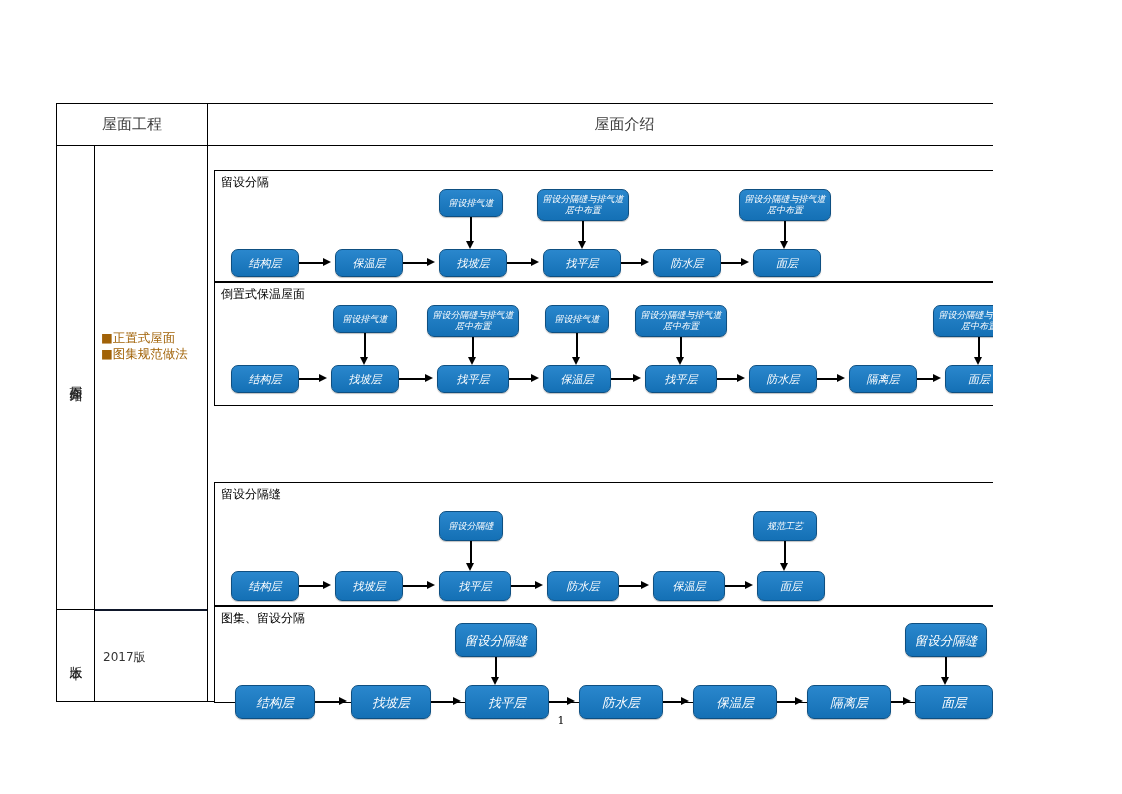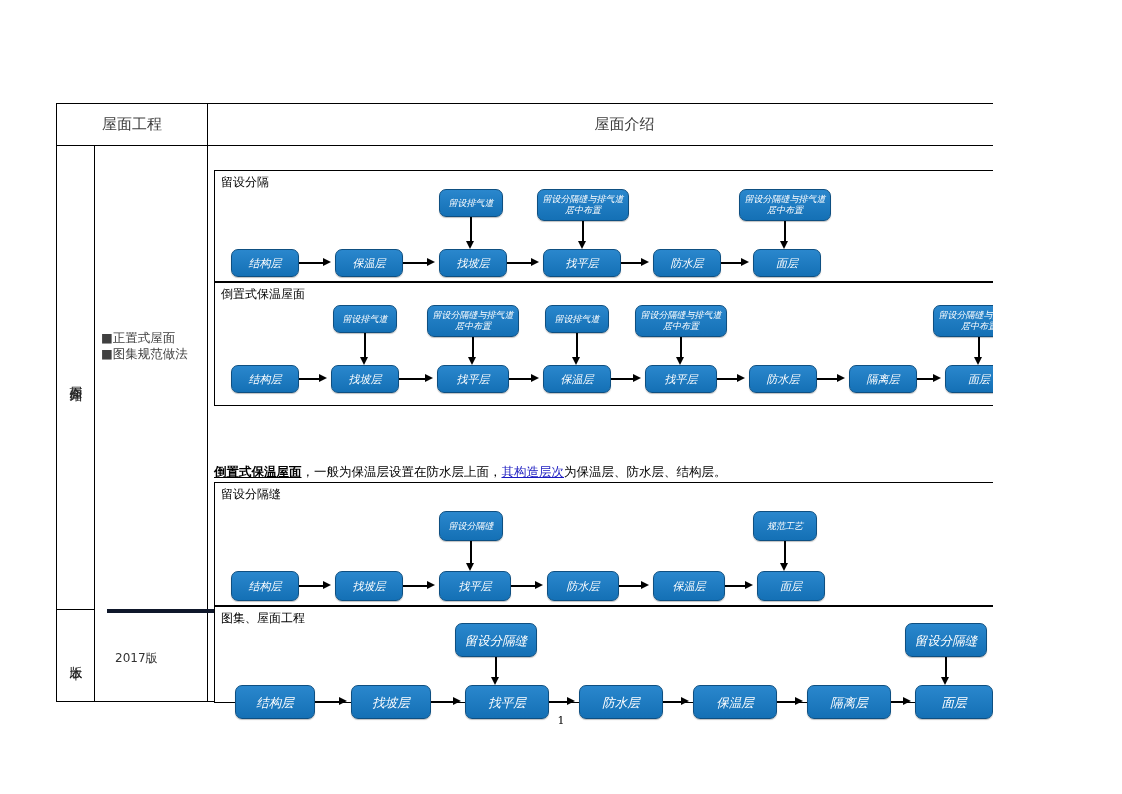--- a/index.html
+++ b/index.html
@@ -68,29 +68,29 @@
   .cellA-2 { top: 463px; height: 94px; border-top: 1px solid #000; }
 
   
   .colB {
     position: absolute; left: 38px; top: 42px;
     width: 113px; bottom: 0;
     border-right: 1px solid #000;
   }
   .colB-1 { position: absolute; top: 0; left: 0; width: 100%; height: 463px; }
   .colB-2 {
-    position: absolute; top: 463px; left: 12px; width: 100%; height: 94px;
-    border-top: 4px solid #0f172a;
+    position: absolute; top: 463px; left: 0; width: 100%; height: 94px;
+    border-top: 2px solid #0f172a;
     display: flex; align-items: center;
     padding-left: 8px;
     text-align: center;
   }
   .bullets {
     position: absolute; left: 6px; top: 184px;
-    font-size: 12.5px; line-height: 16px; color: #404040;
+    font-size: 12.5px; line-height: 16px; color: #a16207;
     white-space: nowrap;
   }
   .bullets div { letter-spacing: 0px; }
   .version-txt { font-size: 12px; color: #333; }
 
   
   .colC {
     position: absolute; left: 151px; top: 42px;
     right: 0; bottom: 0;
   }
@@ -200,23 +200,20 @@
         </div>
       </div>
       <div class="colB-2">
         <span class="version-txt">2017版</span>
       </div>
     </div>
 
     <div class="colC">
 
 
-      <div class="intro intro-2">
-        <b>倒置式保温屋面</b><span>，一般为保温层设置在防水层上面，</span><span class="lnk">其构造层次</span><span>为保温层、防水层、结构层。</span>
-      </div>
 
       <div class="panel p1">
         <div class="panel-label">留设分隔</div>
         <div class="flow">
 
           <div class="node note" style="left:224px;top:18px;width:64px;height:28px;">留设排气道</div>
           <div class="node note" style="left:322px;top:18px;width:92px;height:32px;">留设分隔缝与排气道居中布置</div>
           <div class="node note" style="left:524px;top:18px;width:92px;height:32px;">留设分隔缝与排气道居中布置</div>
 
           <div class="varrow" style="left:255px;top:46px;height:26px;"></div>
@@ -330,21 +327,21 @@
         </div>
       </div>
 
       <div class="panel p3note">
         <div class="note-body">
           <p>（1）在保温层用粘接在防水层上，直接施工保护层，省去隔离层。</p>
         </div>
       </div>
 
       <div class="panel p4">
-        <div class="panel-label">图集、屋面工程</div>
+        <div class="panel-label">图集、留设分隔</div>
         <div class="flow">
           <div class="node note big" style="left:240px;top:16px;width:82px;height:34px;">留设分隔缝</div>
           <div class="node note big" style="left:690px;top:16px;width:82px;height:34px;">留设分隔缝</div>
 
           <div class="varrow" style="left:280px;top:50px;height:22px;"></div>
           <div class="ahead-d" style="left:276px;top:70px;"></div>
           <div class="varrow" style="left:730px;top:50px;height:22px;"></div>
           <div class="ahead-d" style="left:726px;top:70px;"></div>
 
           <div class="node main big" style="left:20px;top:78px;width:80px;height:34px;">结构层</div>

